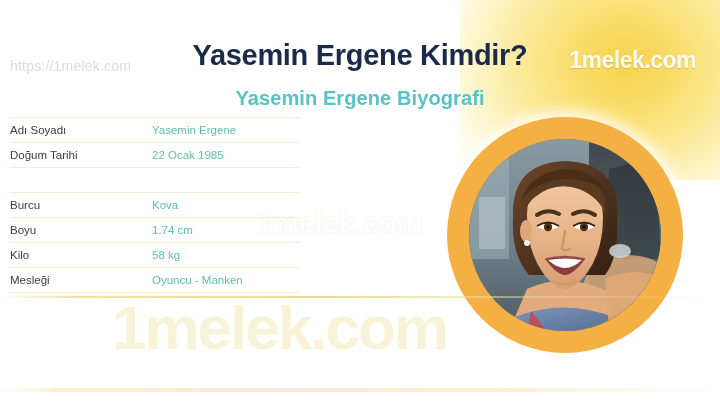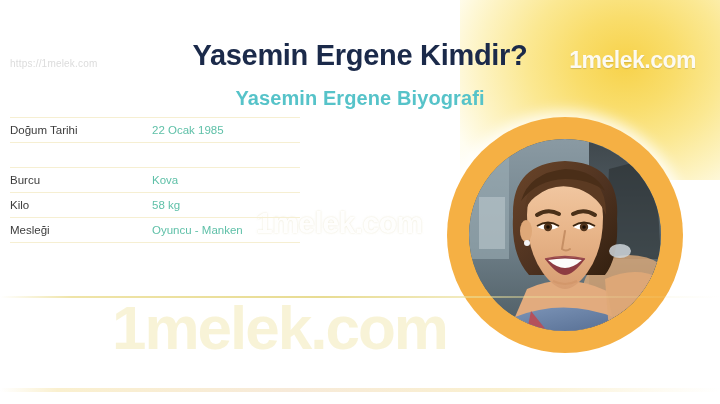--- a/index.html
+++ b/index.html
@@ -87,21 +87,21 @@
     left: 112px;
     top: 292px;
     font-size: 62px;
     color: rgba(246,240,205,0.80);
     letter-spacing: -2px;
   }
   .url-text {
     position: absolute;
     left: 10px;
     top: 58px;
-    font-size: 10px;
+    font-size: 14px;
     color: #dcdcdc;
     letter-spacing: 0.2px;
   }
 
   
   .title {
     position: absolute;
     left: 0;
     right: 0;
     top: 20px;
@@ -183,28 +183,36 @@
 
   <div class="url-text">https://1melek.com</div>
 
   <div class="wm wm-logo">1melek.com</div>
 
   <h1 class="title">Yasemin Ergene Kimdir?</h1>
   <h2 class="subtitle">Yasemin Ergene Biyografi</h2>
 
   <div class="info-table" id="bio-table">
       <div class="info-row">
+        <div class="info-label">Adı Soyadı</div>
+        <div class="info-value">Yasemin Ergene</div>
+      </div>
+      <div class="info-row">
         <div class="info-label">Doğum Tarihi</div>
         <div class="info-value">22 Ocak 1985</div>
       </div>
       <div class="info-row">
       </div>
       <div class="info-row">
         <div class="info-label">Burcu</div>
         <div class="info-value">Kova</div>
+      </div>
+      <div class="info-row">
+        <div class="info-label">Boyu</div>
+        <div class="info-value">1.74 cm</div>
       </div>
       <div class="info-row">
         <div class="info-label">Kilo</div>
         <div class="info-value">58 kg</div>
       </div>
       <div class="info-row">
         <div class="info-label">Mesleği</div>
         <div class="info-value">Oyuncu - Manken</div>
       </div>
     </div>

